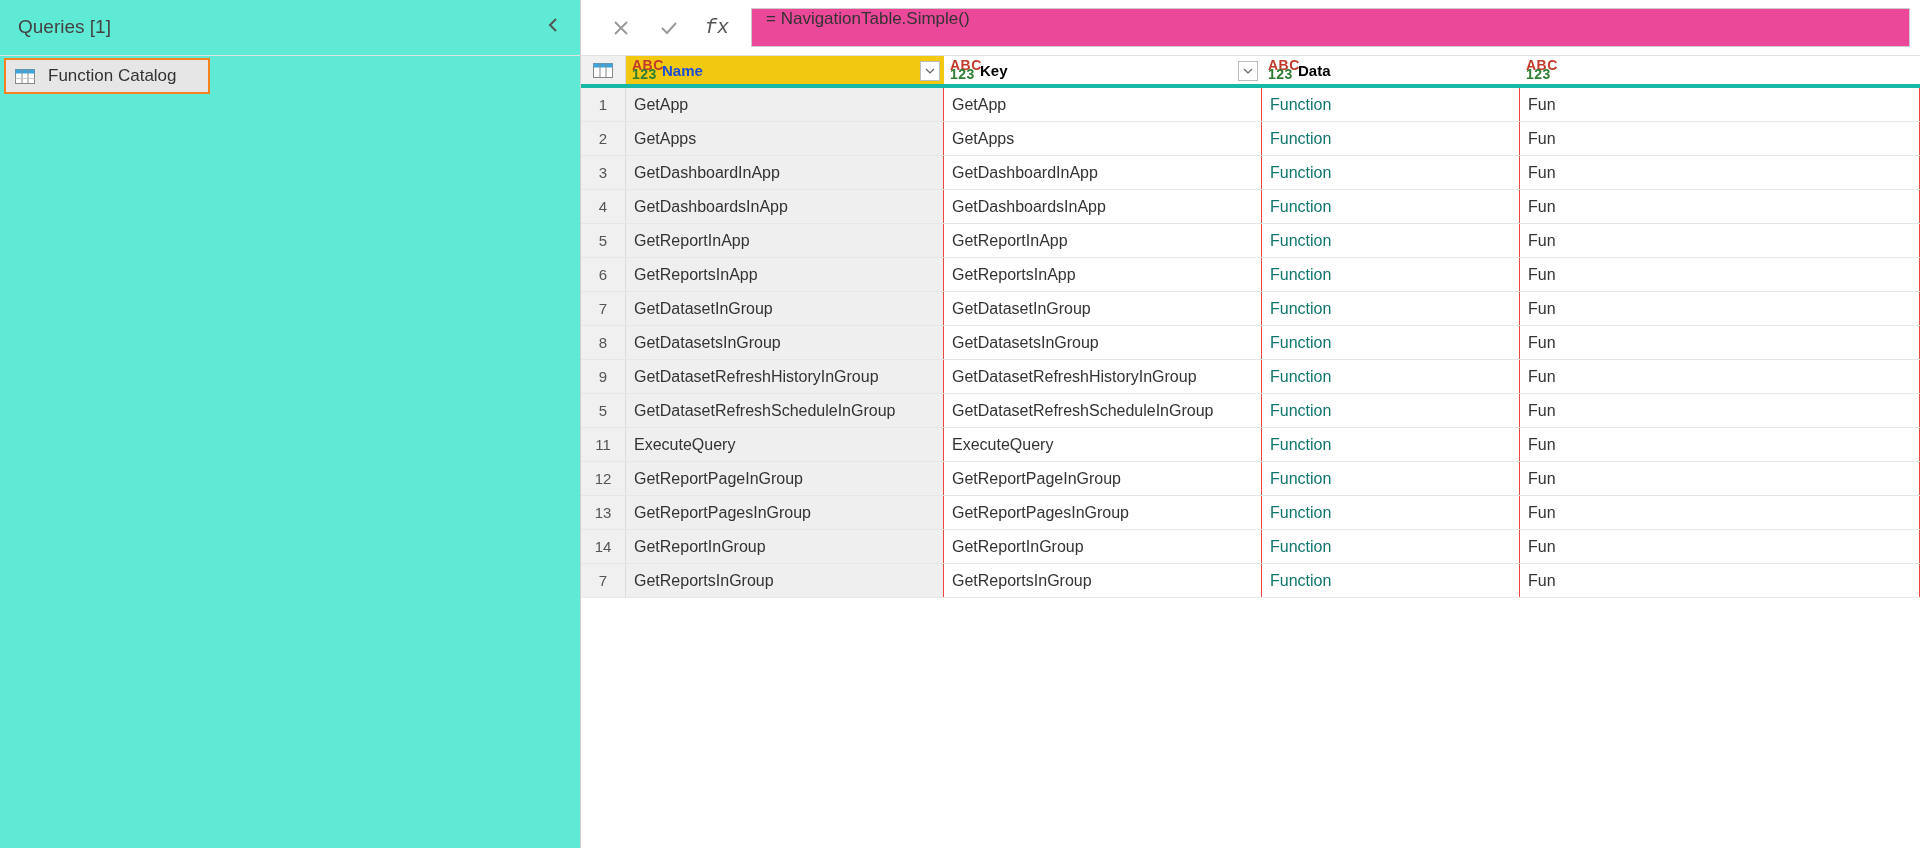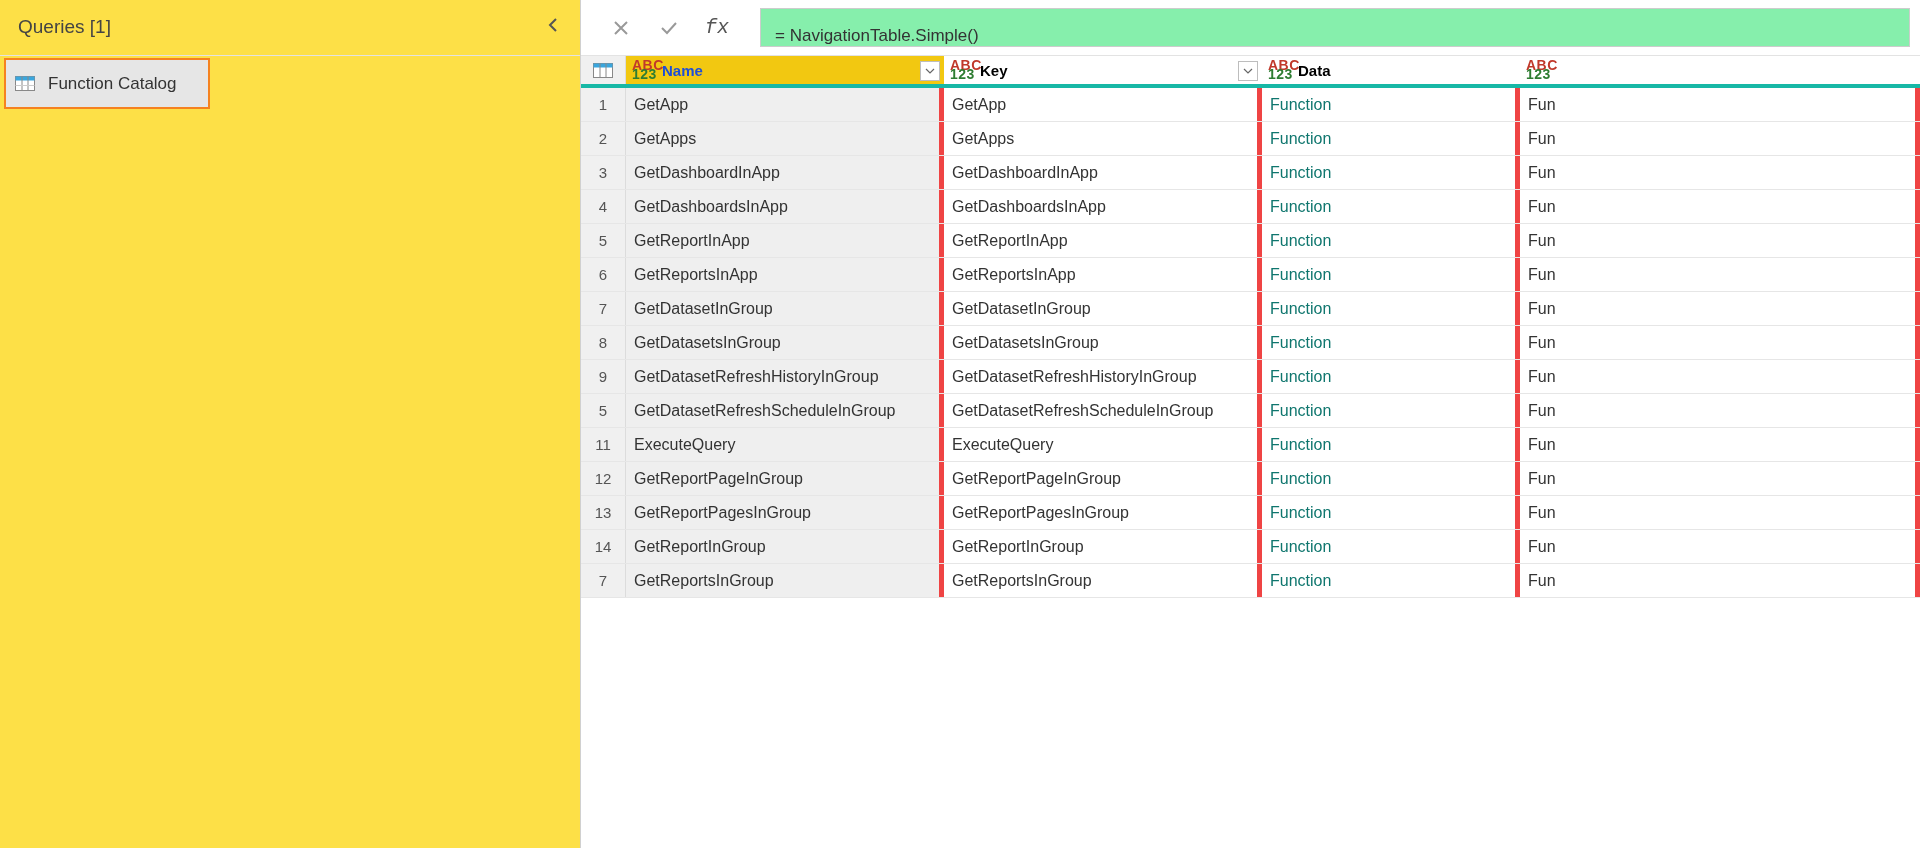--- a/index.html
+++ b/index.html
@@ -1,42 +1,42 @@
 <!DOCTYPE html>
 <html><head>
   <meta charset="utf-8">
   <style>
     * { box-sizing: border-box; margin: 0; padding: 0; }
     body { font-family: 'Segoe UI', Tahoma, sans-serif; font-size: 15px; color: #333; background: #fff; overflow:hidden;}
     .app { display: flex; width: 1920px; height: 848px; }
     
     
-    .queries-pane { width: 581px; border-right: 1px solid #d0d0d0; background:#fde047;}
+    .queries-pane { width: 581px; border-right: 1px solid #d0d0d0; background:#5eead4;}
     .queries-hdr { display:flex; align-items:center; justify-content:space-between; padding:8px 14px 10px 18px; height:56px; border-bottom:1px solid #e3e3e3;}
     .queries-title { font-size:19px; color:#444;}
     .collapse-chevron { font-size:20px; color:#444; cursor:pointer; padding:0 6px;}
-    .query-item { display:flex; align-items:center; height:51px; padding:0 8px 0 8px; background:#e6e6e6; border:2px solid #f58220; margin:2px 0 0 4px; width:206px;}
+    .query-item { display:flex; align-items:center; height:36px; padding:0 8px 0 8px; background:#e6e6e6; border:2px solid #f58220; margin:2px 0 0 4px; width:206px;}
     .query-icon { width:22px; height:16px; display:flex; align-items:center; justify-content:center; margin-right:12px;}
     .query-icon svg{display:block;}
     .query-label { font-size:17px; color:#333;}
     
     
     .right-pane { flex:1; display:flex; flex-direction:column;}
     
     
     .formula-row { display:flex; align-items:stretch; padding:8px 10px 8px 16px; border-bottom:1px solid #e3e3e3; height:56px;}
     .fb-btn { width:48px; display:flex; align-items:center; justify-content:center; font-size:22px; color:#888; cursor:default;}
     .fb-btn.fx { font-style:italic; font-family:Liberation Mono, monospace; color:#555; font-size:20px;}
-    .formula-box { flex:1; border:1px solid #ccc; background:#86efac; display:flex; align-items:flex-end; padding:0 14px; margin-left:19px; font-size:17px; color:#333;}
+    .formula-box { flex:1; border:1px solid #ccc; background:#ec4899; display:flex; align-items:flex-start; padding:0 14px; margin-left:10px; font-size:17px; color:#333;}
     
     
     .grid { flex:1; overflow:hidden;}
     .grid-row { display:flex; border-bottom:1px solid #e6e6e6; height:34px;}
     .row-num { width:45px; flex:none; display:flex; align-items:center; justify-content:center; background:#f0f0f0; color:#555; font-size:15px; border-right:1px solid #dcdcdc;}
-    .cell { display:flex; align-items:center; padding:0 8px; border-right:5px solid #ef4444; font-size:16px; color:#333; white-space:nowrap; overflow:hidden;}
+    .cell { display:flex; align-items:center; padding:0 8px; border-right:1px solid #ef4444; font-size:16px; color:#333; white-space:nowrap; overflow:hidden;}
     .col-name { width:318px; flex:none;}
     .col-key  { width:318px; flex:none;}
     .col-data { width:258px; flex:none;}
     .col-itemkind { flex:1;}
     .name-cell.alt { background:#efefef;}
     .fn-link { color:#0f766e;}
     
     
     .hdr-row { display:flex; height:32px; border-bottom:4px solid #17b8a6;}
     .hdr-corner { width:45px; flex:none; background:#f0f0f0; border-right:1px solid #dcdcdc; display:flex; align-items:center; justify-content:center;}

